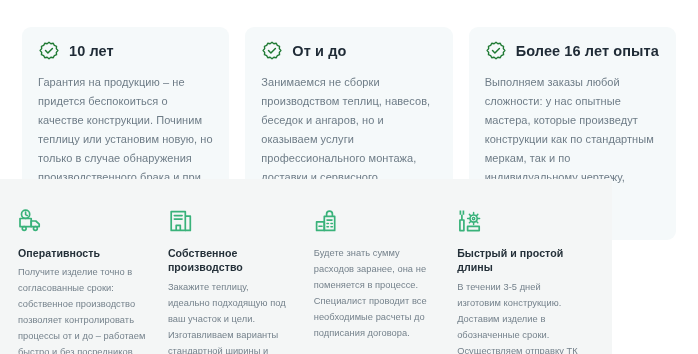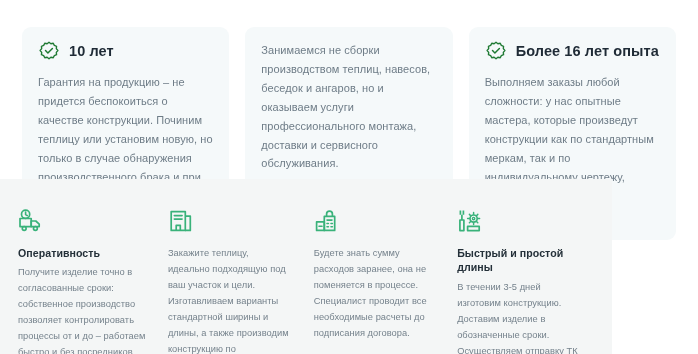--- a/index.html
+++ b/index.html
@@ -132,20 +132,29 @@
               <path d="M12 1.4l2.05 1.6 2.56-.5 1.2 2.31 2.44.96-.28 2.6L21.7 10.4l-1.73 1.96.28 2.6-2.44.96-1.2 2.31-2.56-.5L12 19.33l-2.05-1.6-2.56.5-1.2-2.31-2.44-.96.28-2.6L2.3 10.4l1.73-2.03-.28-2.6 2.44-.96 1.2-2.31 2.56.5z" fill="none" stroke="#1f7a33" stroke-width="1.5" stroke-linejoin="round"></path>
               <path d="M8.2 10.4l2.6 2.6 4.9-4.9" fill="none" stroke="#1f7a33" stroke-width="1.6" stroke-linecap="round" stroke-linejoin="round"></path>
             </svg>
           </span>
           <span class="card-title">10 лет</span>
         </div>
         <div class="card-text">Гарантия на продукцию – не придется беспокоиться о качестве конструкции. Починим теплицу или установим новую, но только в случае обнаружения производственного брака и при соблюдении условий эксплуатации.</div>
       </div>
 
       <div class="info-card">
+        <div class="card-head">
+          <span class="badge-icon">
+            <svg viewBox="0 0 24 24" width="22" height="22" aria-hidden="true">
+              <path d="M12 1.4l2.05 1.6 2.56-.5 1.2 2.31 2.44.96-.28 2.6L21.7 10.4l-1.73 1.96.28 2.6-2.44.96-1.2 2.31-2.56-.5L12 19.33l-2.05-1.6-2.56.5-1.2-2.31-2.44-.96.28-2.6L2.3 10.4l1.73-2.03-.28-2.6 2.44-.96 1.2-2.31 2.56.5z" fill="none" stroke="#1f7a33" stroke-width="1.5" stroke-linejoin="round"></path>
+              <path d="M8.2 10.4l2.6 2.6 4.9-4.9" fill="none" stroke="#1f7a33" stroke-width="1.6" stroke-linecap="round" stroke-linejoin="round"></path>
+            </svg>
+          </span>
+          <span class="card-title">От и до</span>
+        </div>
         <div class="card-text">Занимаемся не сборки производством теплиц, навесов, беседок и ангаров, но и оказываем услуги профессионального монтажа, доставки и сервисного обслуживания.</div>
       </div>
 
       <div class="info-card">
         <div class="card-head">
           <span class="badge-icon">
             <svg viewBox="0 0 24 24" width="22" height="22" aria-hidden="true">
               <path d="M12 1.4l2.05 1.6 2.56-.5 1.2 2.31 2.44.96-.28 2.6L21.7 10.4l-1.73 1.96.28 2.6-2.44.96-1.2 2.31-2.56-.5L12 19.33l-2.05-1.6-2.56.5-1.2-2.31-2.44-.96.28-2.6L2.3 10.4l1.73-2.03-.28-2.6 2.44-.96 1.2-2.31 2.56.5z" fill="none" stroke="#1f7a33" stroke-width="1.5" stroke-linejoin="round"></path>
               <path d="M8.2 10.4l2.6 2.6 4.9-4.9" fill="none" stroke="#1f7a33" stroke-width="1.6" stroke-linecap="round" stroke-linejoin="round"></path>
             </svg>
@@ -178,20 +187,21 @@
 
       <div class="feature feature-1">
         <span class="feature-icon">
           <svg viewBox="0 0 26 26" width="26" height="26" aria-hidden="true">
             <path d="M3.2 3.6h14.1v18.8H3.2z" fill="none" stroke="#39b27a" stroke-width="1.7" stroke-linejoin="round"></path>
             <path d="M17.3 8.2h5v14.2h-5" fill="none" stroke="#39b27a" stroke-width="1.7" stroke-linejoin="round"></path>
             <path d="M6.3 7.6h7.8M6.3 11.1h7.8" fill="none" stroke="#39b27a" stroke-width="1.6" stroke-linecap="round"></path>
             <path d="M8.2 22.4v-5.1h4.1v5.1" fill="none" stroke="#39b27a" stroke-width="1.7" stroke-linejoin="round"></path>
           </svg>
         </span>
+        <div class="feature-title">Собственное производство</div>
         <div class="feature-text">Закажите теплицу, идеально подходящую под ваш участок и цели. Изготавливаем варианты стандартной ширины и длины, а также производим конструкцию по индивидуальным размерам, различной комплектации и формы.</div>
       </div>
 
       <div class="feature feature-2">
         <span class="feature-icon">
           <svg viewBox="0 0 26 26" width="26" height="26" aria-hidden="true">
             <path d="M10.3 8.4h10.4v14H10.3z" fill="none" stroke="#39b27a" stroke-width="1.7" stroke-linejoin="round"></path>
             <path d="M12.6 8.4V6.1a2.9 2.9 0 0 1 5.8 0v2.3" fill="none" stroke="#39b27a" stroke-width="1.7" stroke-linejoin="round"></path>
             <path d="M13 12.1h5M13 15.5h1.4M17 15.5h1.4M13 18.7h1.4M17 18.7h1.4" fill="none" stroke="#39b27a" stroke-width="1.6" stroke-linecap="round"></path>
             <path d="M2.6 13.9h7.7v8.5H2.6z" fill="none" stroke="#39b27a" stroke-width="1.7" stroke-linejoin="round"></path>

